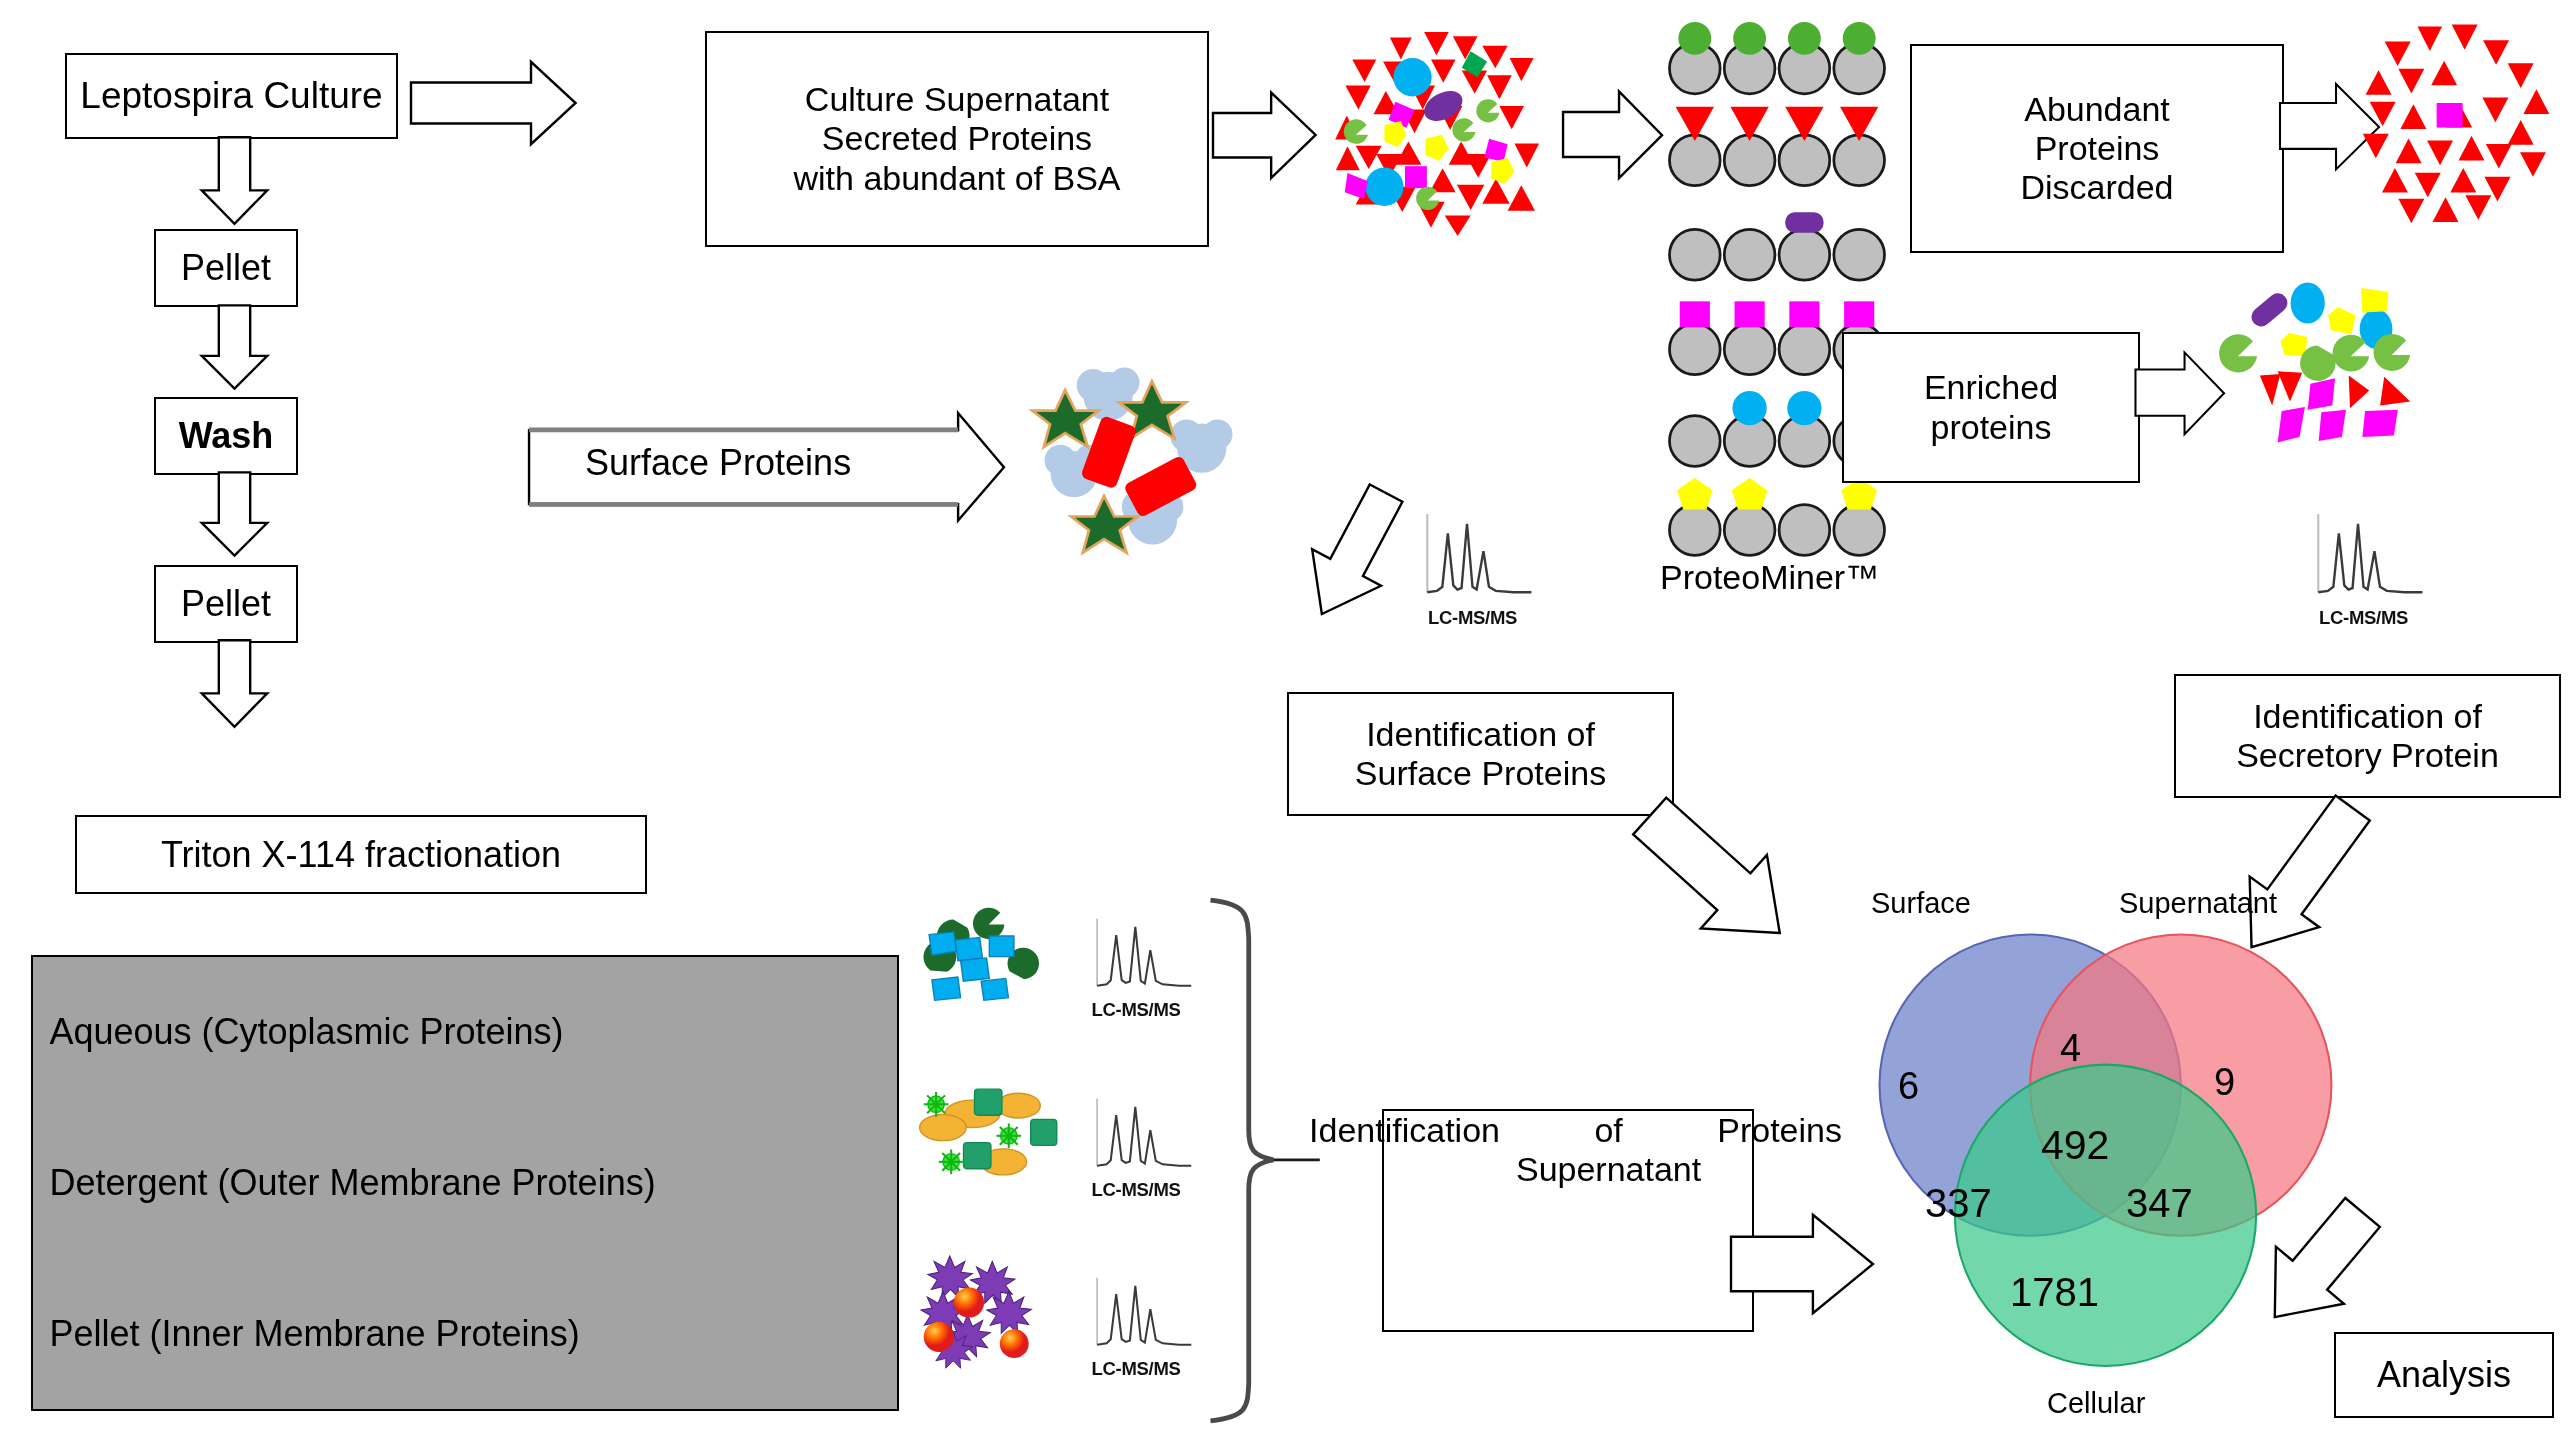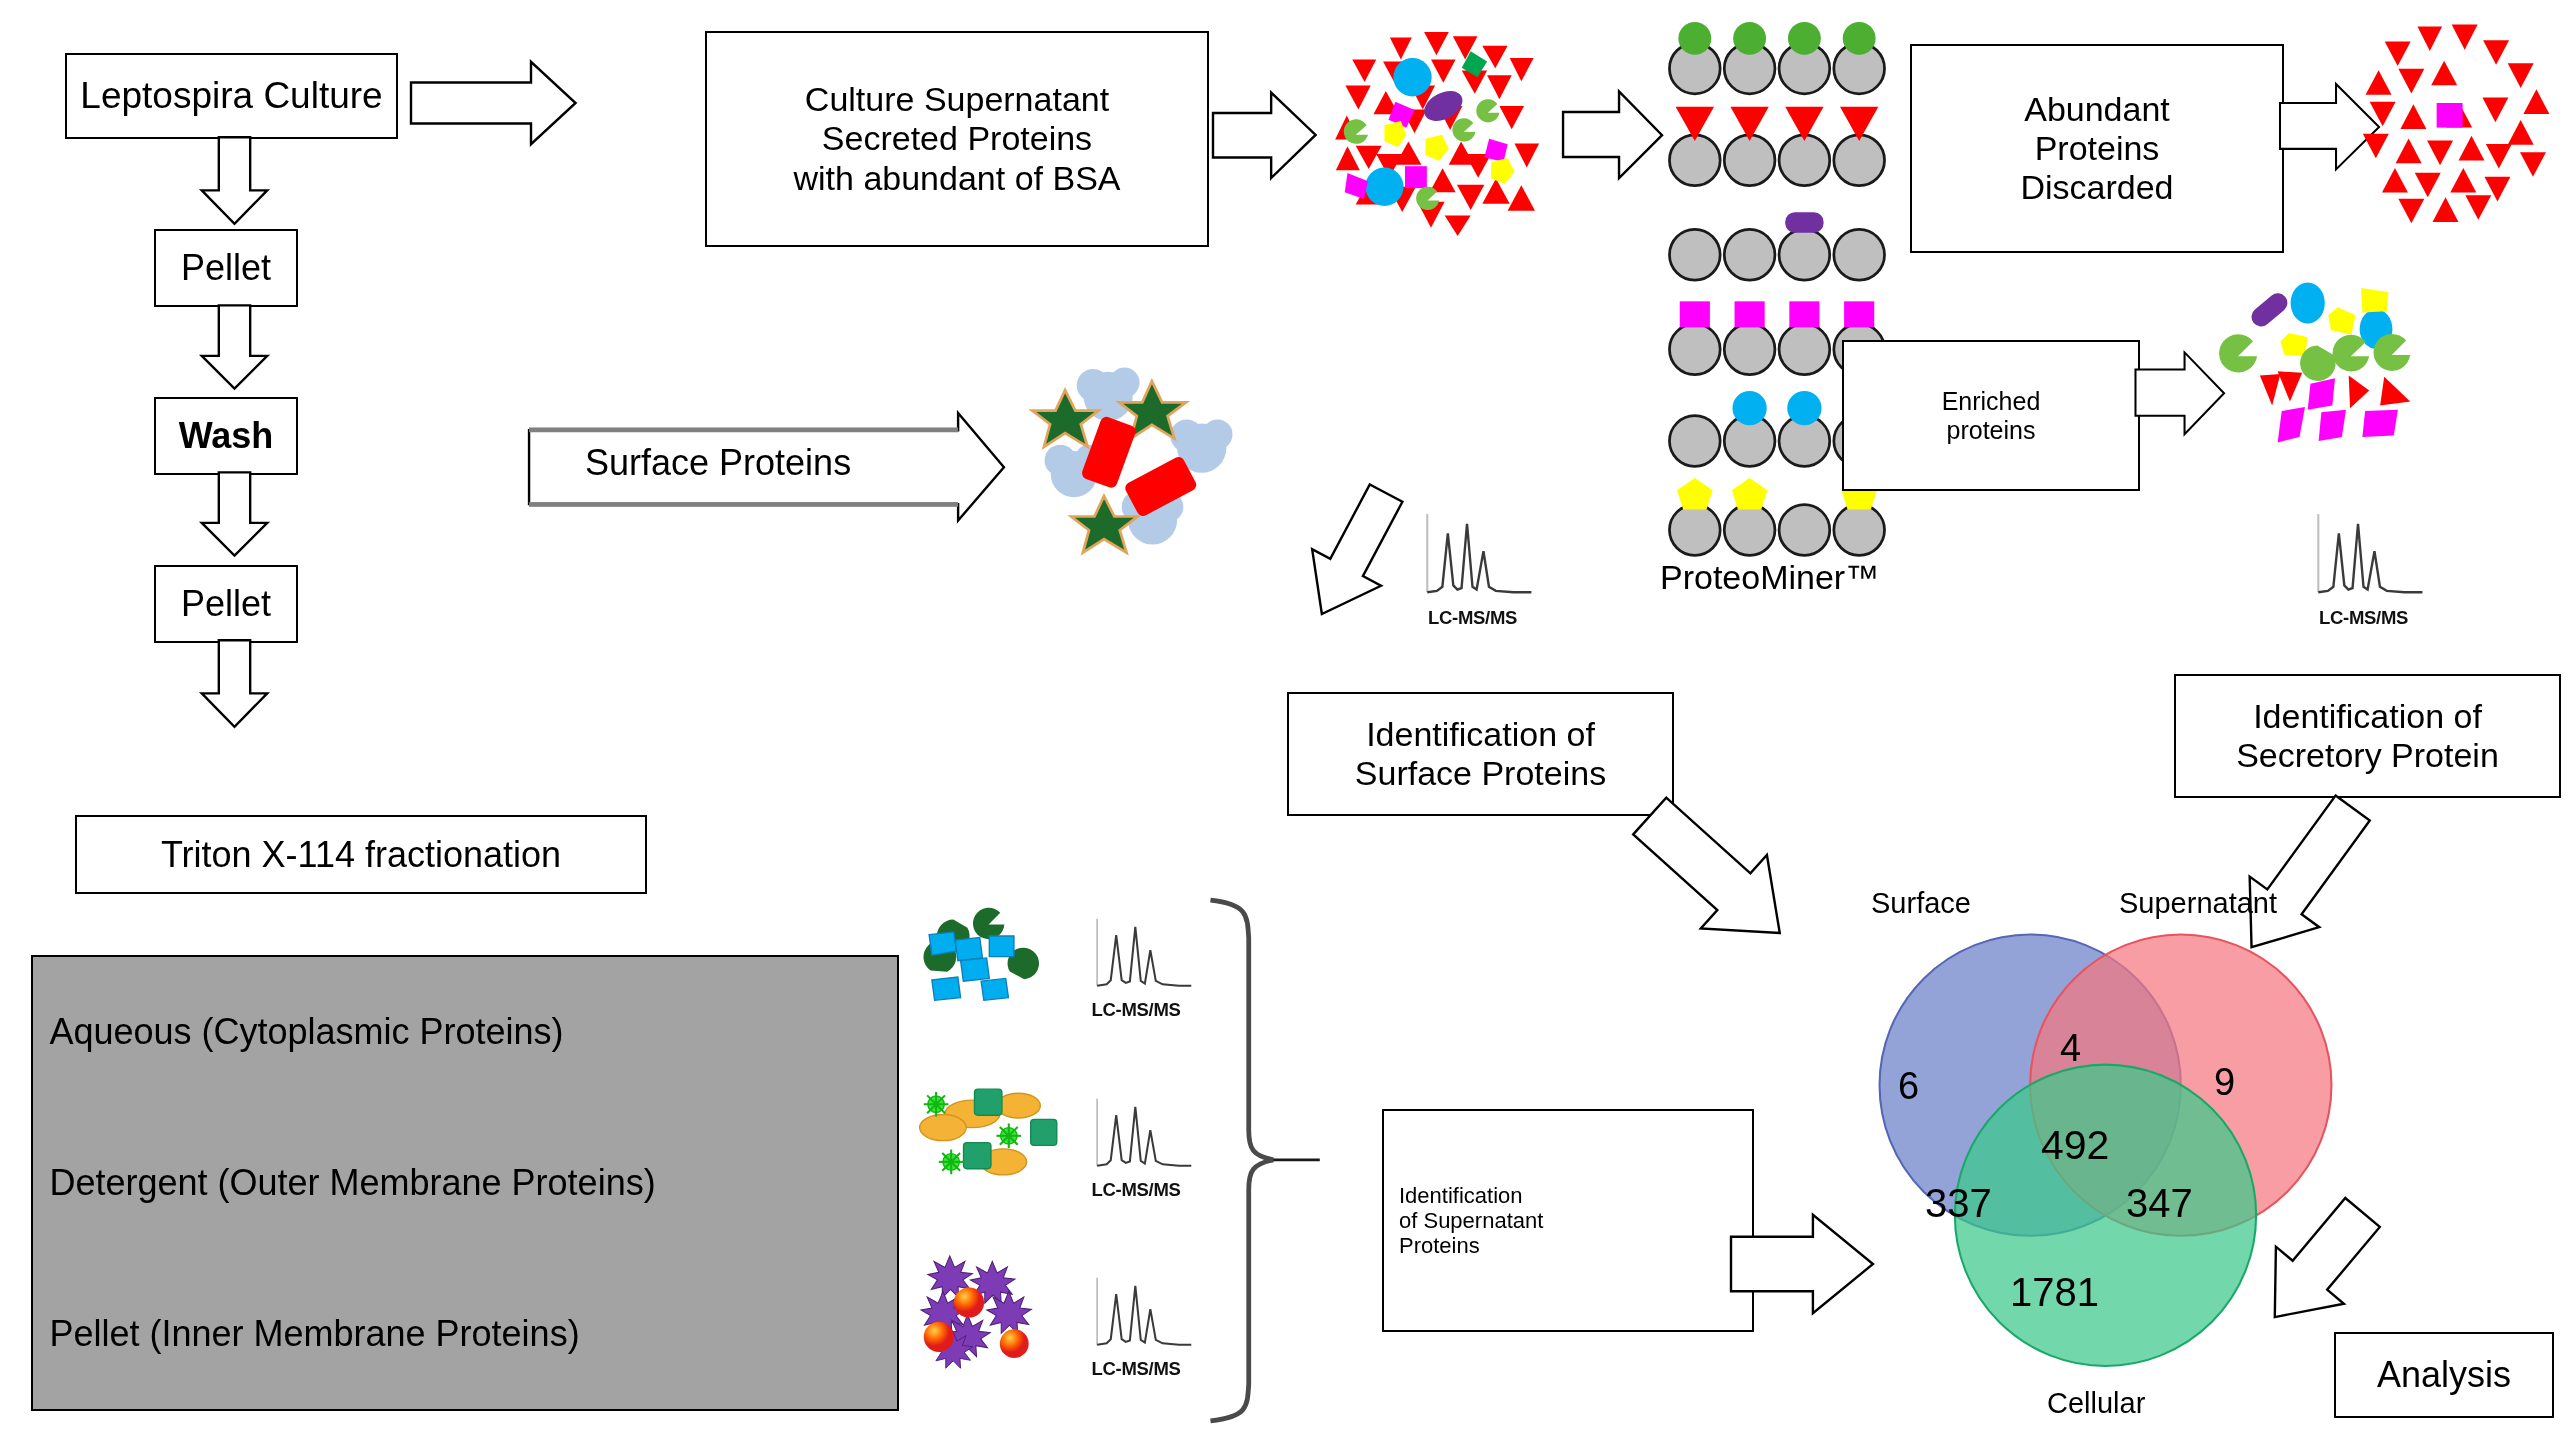--- a/index.html
+++ b/index.html
@@ -346,21 +346,21 @@
         <polygon points="188,228 226,228 207,264"></polygon>
         <polygon points="112,258 150,258 131,294" transform="rotate(180 131 276)"></polygon>
         <polygon points="62,260 100,260 81,296"></polygon>
         <polygon points="160,255 198,255 179,291"></polygon>
         <polygon points="132,120 170,120 151,156" transform="rotate(180 151 138)"></polygon>
       </g>
       <rect x="118" y="120" width="38" height="36" fill="#ff00ff"></rect>
     </svg>
   </div>
 
-  <div class="boxn" style="left:1842px;top:340px;width:294px;height:147px;font-size:25px;flex-direction:column;">
+  <div class="boxn" style="left:1842px;top:332px;width:294px;height:147px;font-size:34px;flex-direction:column;">
     <span>Enriched</span>
     <span>proteins</span>
   </div>
 
   <div class="svgwrap" style="left:2135px;top:349px;">
     <svg width="110" height="92" viewBox="0 0 160 135">
       <polygon points="0,30 72,30 72,5 130,65 72,125 72,98 0,98" fill="#fff" stroke="#000" stroke-width="3"></polygon>
     </svg>
   </div>
 
@@ -596,21 +596,21 @@
   </div>
 
   <div class="svgwrap" style="left:1205px;top:897px;">
     <svg width="82" height="527" viewBox="0 0 120 770">
       <path d="M8,4 C62,10 62,26 64,60 L64,340 C64,368 70,378 100,384 C70,390 64,400 64,428
                L64,712 C62,746 62,760 8,766" fill="none" stroke="#4a4a4a" stroke-width="7"></path>
       <path d="M100,384 L168,384" stroke="#1a1a1a" stroke-width="4"></path>
     </svg>
   </div>
 
-  <div class="boxn" style="left:1382px;top:1109px;width:353px;height:219px;font-size:22px;flex-direction:column;align-items:flex-start;padding-left:15px;">
+  <div class="boxn" style="left:1382px;top:1109px;width:353px;height:219px;font-size:34px;flex-direction:row;align-items:flex-start;padding-left:15px;gap:16px;">
     <span>Identification</span>
     <span>of Supernatant</span>
     <span>Proteins</span>
   </div>
 
   <div class="svgwrap" style="left:1731px;top:1209px;">
     <svg width="157" height="110" viewBox="0 0 230 160">
       <polygon points="0,40 120,40 120,8 208,80 120,152 120,120 0,120" fill="#fff" stroke="#000" stroke-width="3.5"></polygon>
     </svg>
   </div>

